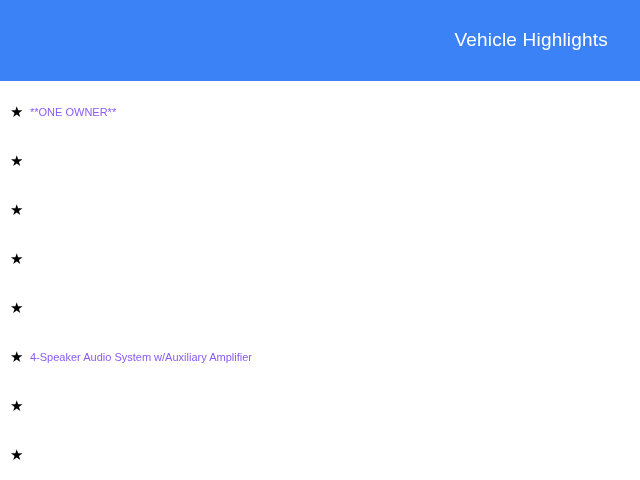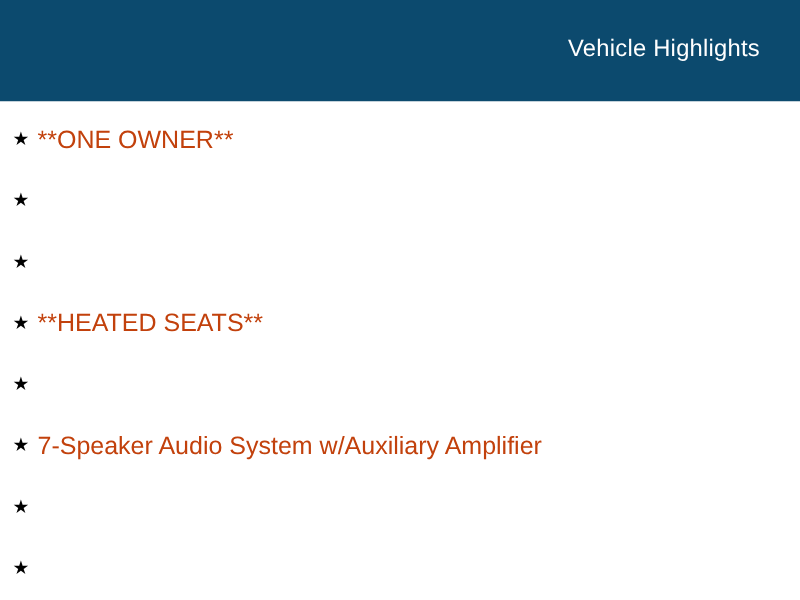--- a/index.html
+++ b/index.html
@@ -15,21 +15,21 @@
   }
   .page {
     position: relative;
     width: 640px;
     height: 480px;
     background: #ffffff;
     box-sizing: border-box;
   }
   .header {
     height: 81px;
-    background: #0c4a6e;
+    background: #3b82f6;
     display: flex;
     align-items: center;
     justify-content: flex-end;
     box-sizing: border-box;
     padding-right: 32px;
   }
   .header-title {
     color: #ffffff;
     font-size: 19px;
     font-weight: 400;
@@ -51,22 +51,22 @@
   }
   .bullet-icon {
     width: 20px;
     flex: 0 0 20px;
     color: #000000;
     font-size: 15px;
     line-height: 34px;
     text-align: left;
   }
   .highlight-text {
-    color: #c2410c;
-    font-size: 20px;
+    color: #8b5cf6;
+    font-size: 11px;
     line-height: 34px;
     white-space: nowrap;
   }
 </style>
 </head>
 <body>
 
 <div class="page">
 
   <div class="header">
@@ -79,28 +79,27 @@
       <span class="highlight-text">**ONE OWNER**</span>
     </li>
     <li class="highlight-item">
       <span class="bullet-icon">★</span>
     </li>
     <li class="highlight-item">
       <span class="bullet-icon">★</span>
     </li>
     <li class="highlight-item">
       <span class="bullet-icon">★</span>
-      <span class="highlight-text">**HEATED SEATS**</span>
     </li>
     <li class="highlight-item">
       <span class="bullet-icon">★</span>
     </li>
     <li class="highlight-item">
       <span class="bullet-icon">★</span>
-      <span class="highlight-text">7-Speaker Audio System w/Auxiliary Amplifier</span>
+      <span class="highlight-text">4-Speaker Audio System w/Auxiliary Amplifier</span>
     </li>
     <li class="highlight-item">
       <span class="bullet-icon">★</span>
     </li>
     <li class="highlight-item">
       <span class="bullet-icon">★</span>
     </li>
   </ul>
 
 </div>

